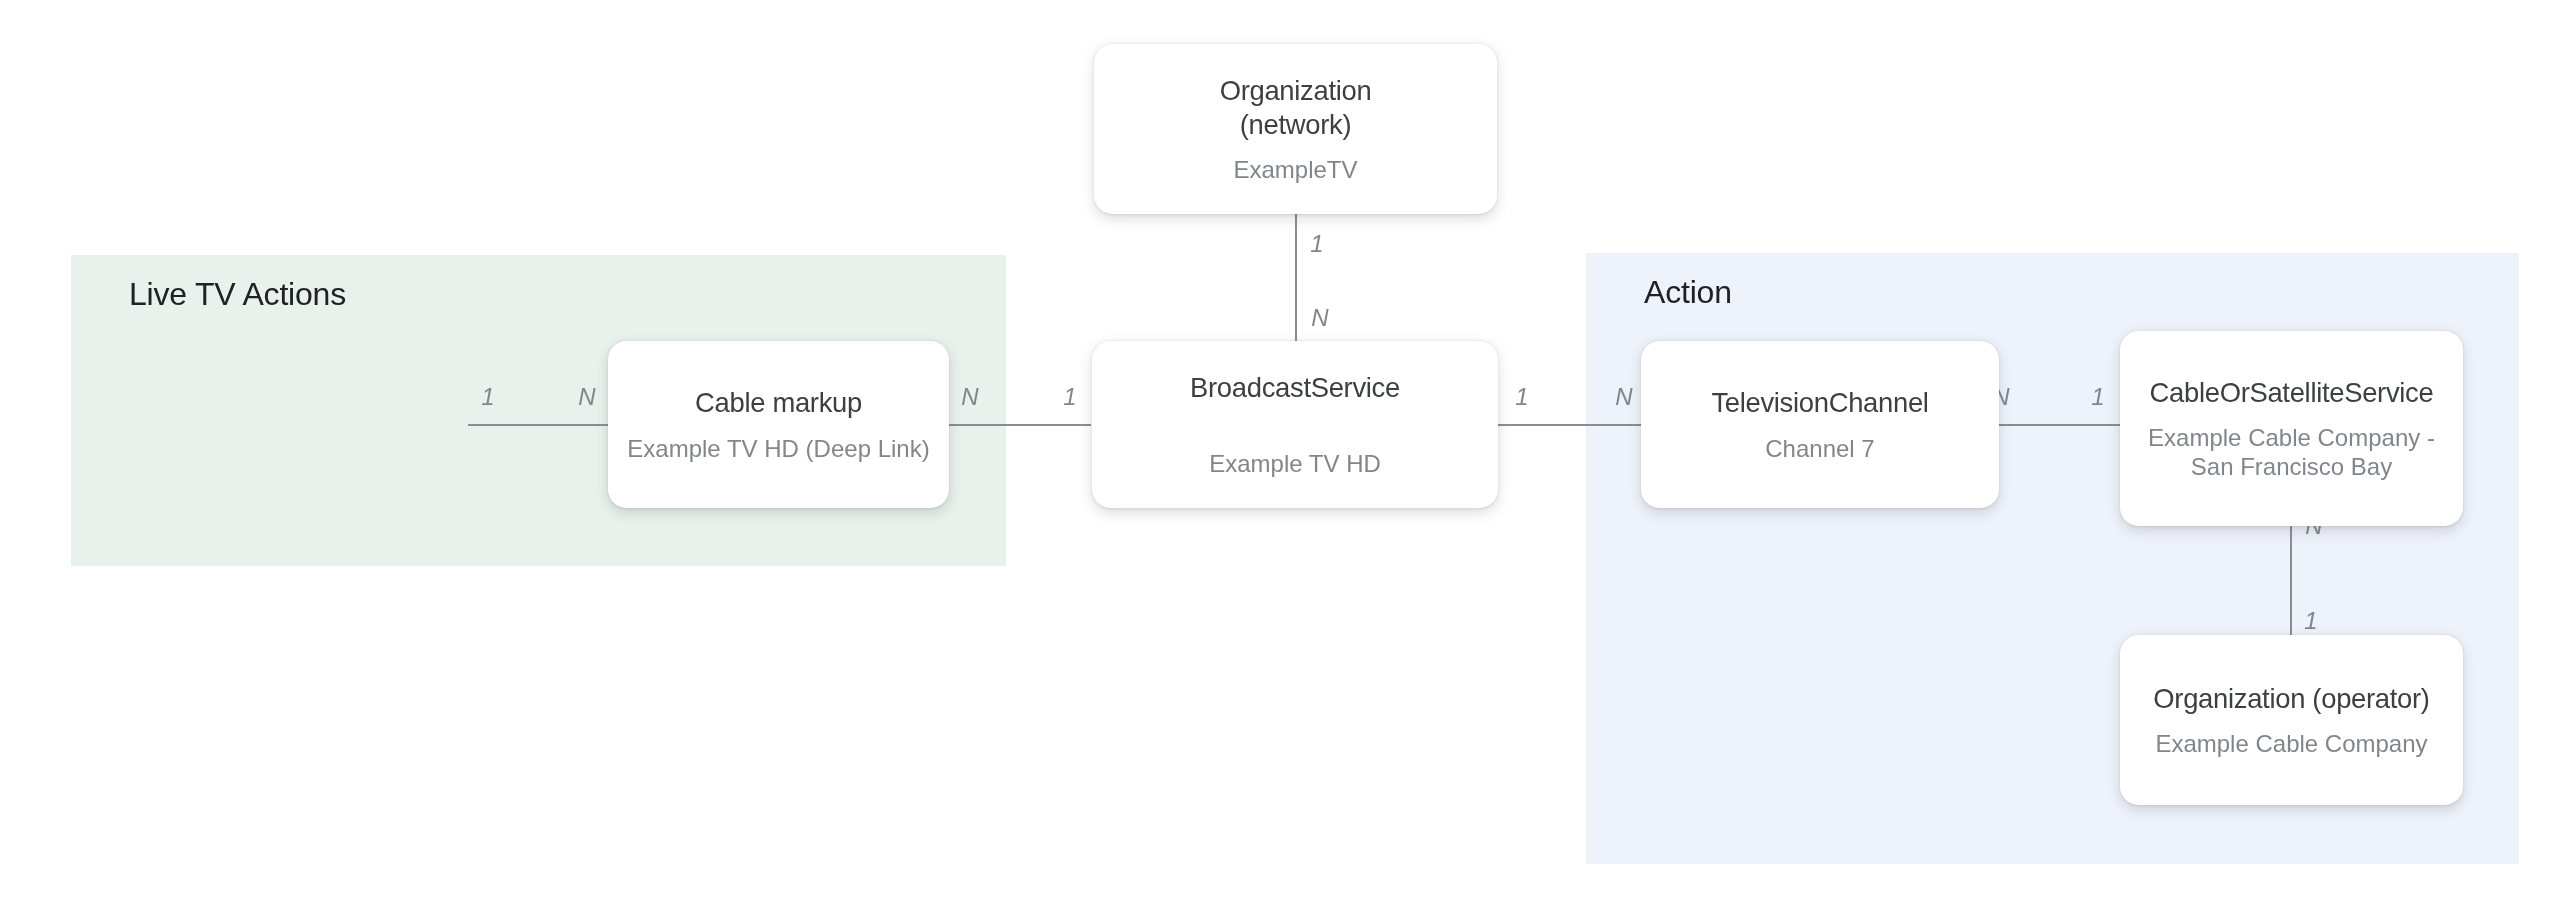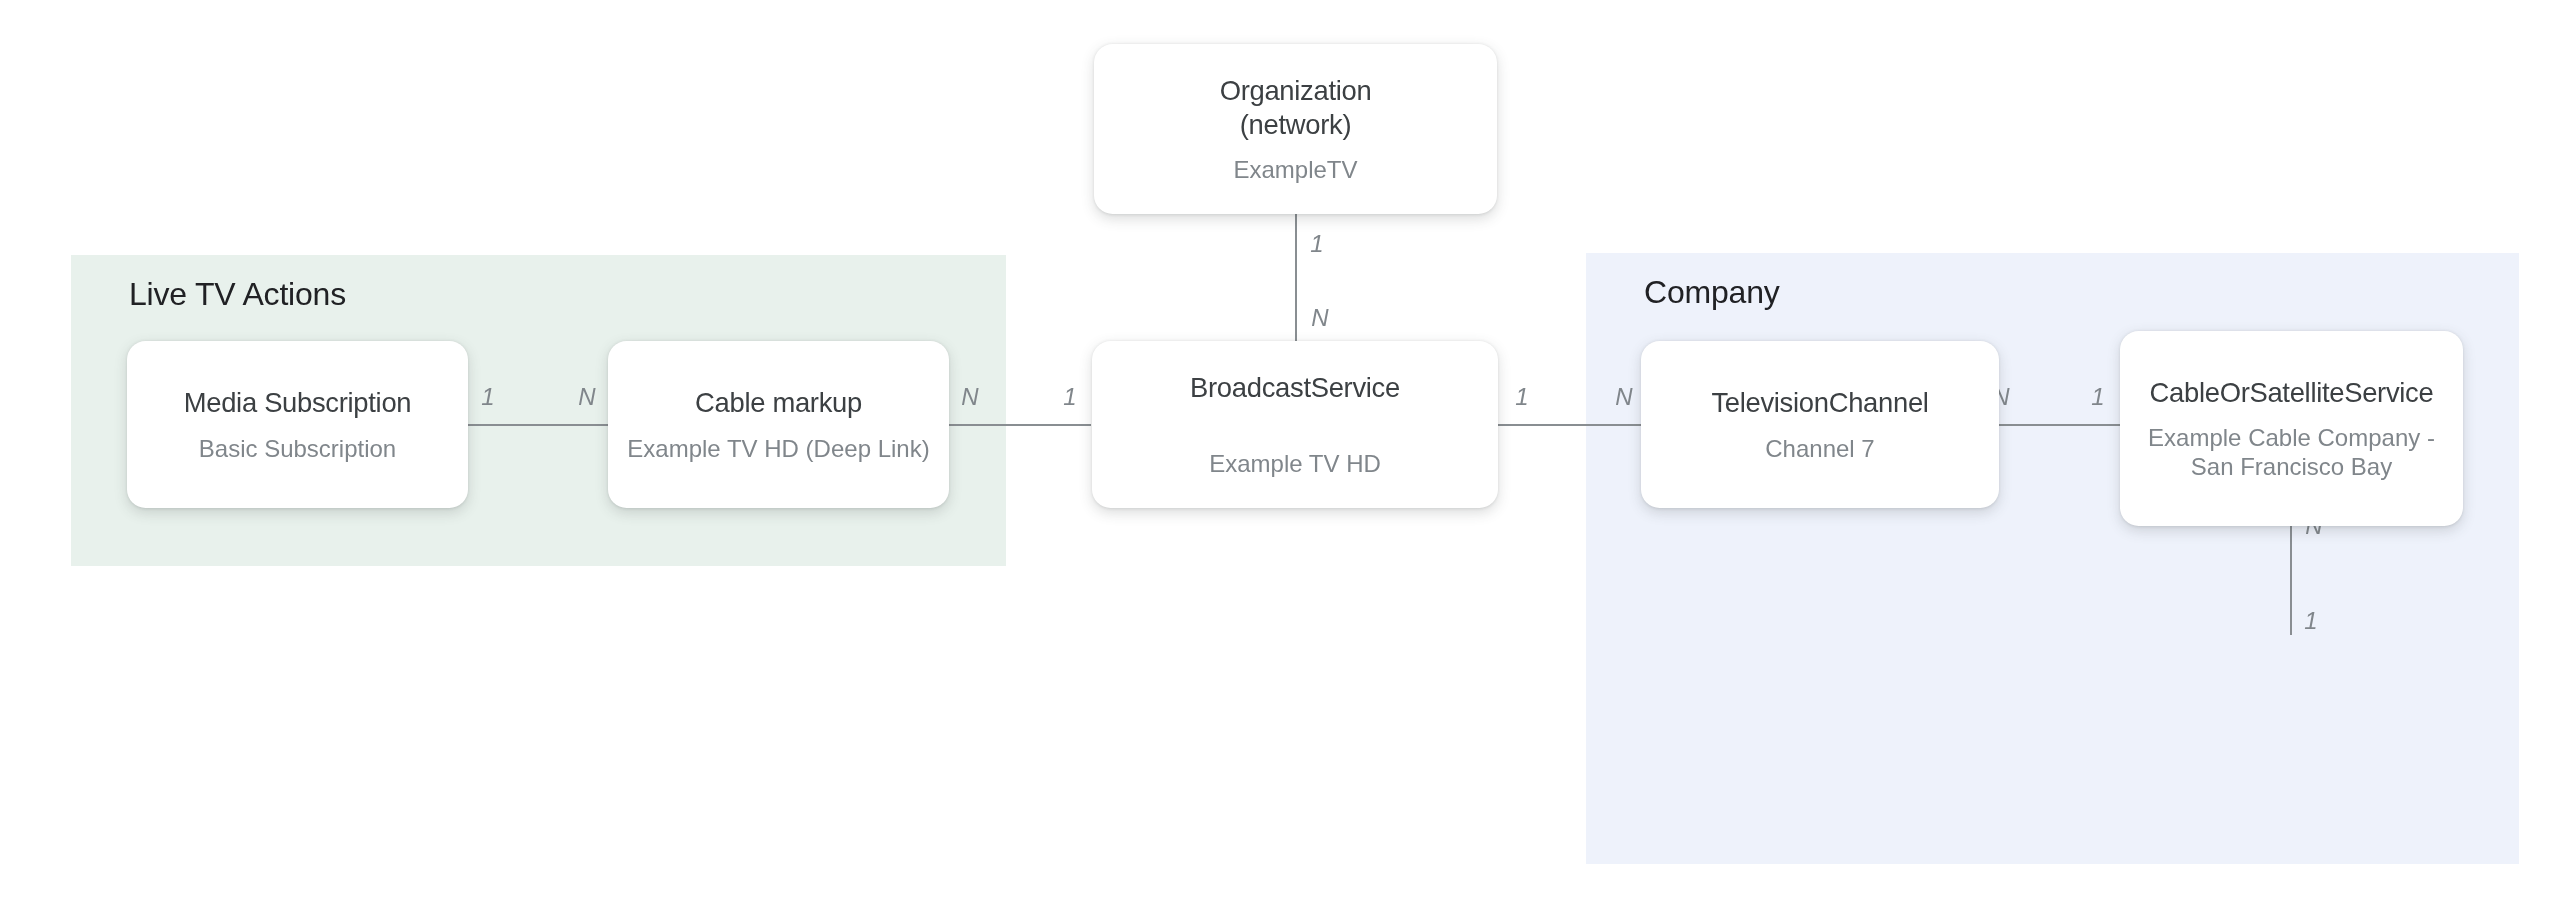--- a/index.html
+++ b/index.html
@@ -71,21 +71,21 @@
 </style>
 </head>
 <body>
 
 <div id="canvas">
 
   <div class="group group-green">
     <div class="group-title">Live TV Actions</div>
   </div>
   <div class="group group-blue">
-    <div class="group-title">Company</div>
+    <div class="group-title">Action</div>
   </div>
 
   <div class="edge edge-v" style="left:1295px; top:214px; height:127px;"></div>
   <div class="edge edge-h" style="left:468px; top:424px; width:140px;"></div>
   <div class="edge edge-h" style="left:948px; top:424px; width:143px;"></div>
   <div class="edge edge-h" style="left:1498px; top:424px; width:143px;"></div>
   <div class="edge edge-h" style="left:1982px; top:424px; width:138px;"></div>
   <div class="edge edge-v" style="left:2290px; top:508px; height:127px;"></div>
 
   <div class="card-label" style="left:1317px; top:244px;">1</div>
@@ -107,24 +107,20 @@
   <div class="card-label" style="left:2311px; top:621px;">1</div>
 
   <div class="node" style="left:1094px; top:44px; width:403px; height:170px;">
     <div>
       <div class="node-title">Organization</div>
       <div class="node-title">(network)</div>
     </div>
     <div class="node-sub">ExampleTV</div>
   </div>
 
-  <div class="node" style="left:127px; top:341px; width:341px; height:167px;">
-    <div class="node-title">Media Subscription</div>
-    <div class="node-sub">Basic Subscription</div>
-  </div>
 
   <div class="node" style="left:608px; top:341px; width:341px; height:167px;">
     <div class="node-title">Cable markup</div>
     <div class="node-sub">Example TV HD (Deep Link)</div>
   </div>
 
   <div class="node" style="left:1092px; top:341px; width:406px; height:167px;gap:44px;">
     <div class="node-title">BroadcastService</div>
     <div class="node-sub">Example TV HD</div>
   </div>
@@ -135,15 +131,19 @@
   </div>
 
   <div class="node" style="left:2120px; top:331px; width:343px; height:195px;">
     <div class="node-title">CableOrSatelliteService</div>
     <div>
       <div class="node-sub">Example Cable Company -</div>
       <div class="node-sub">San Francisco Bay</div>
     </div>
   </div>
 
+  <div class="node" style="left:2120px; top:635px; width:343px; height:170px;">
+    <div class="node-title">Organization (operator)</div>
+    <div class="node-sub">Example Cable Company</div>
+  </div>
 
 </div>
 
 
 </body></html>

